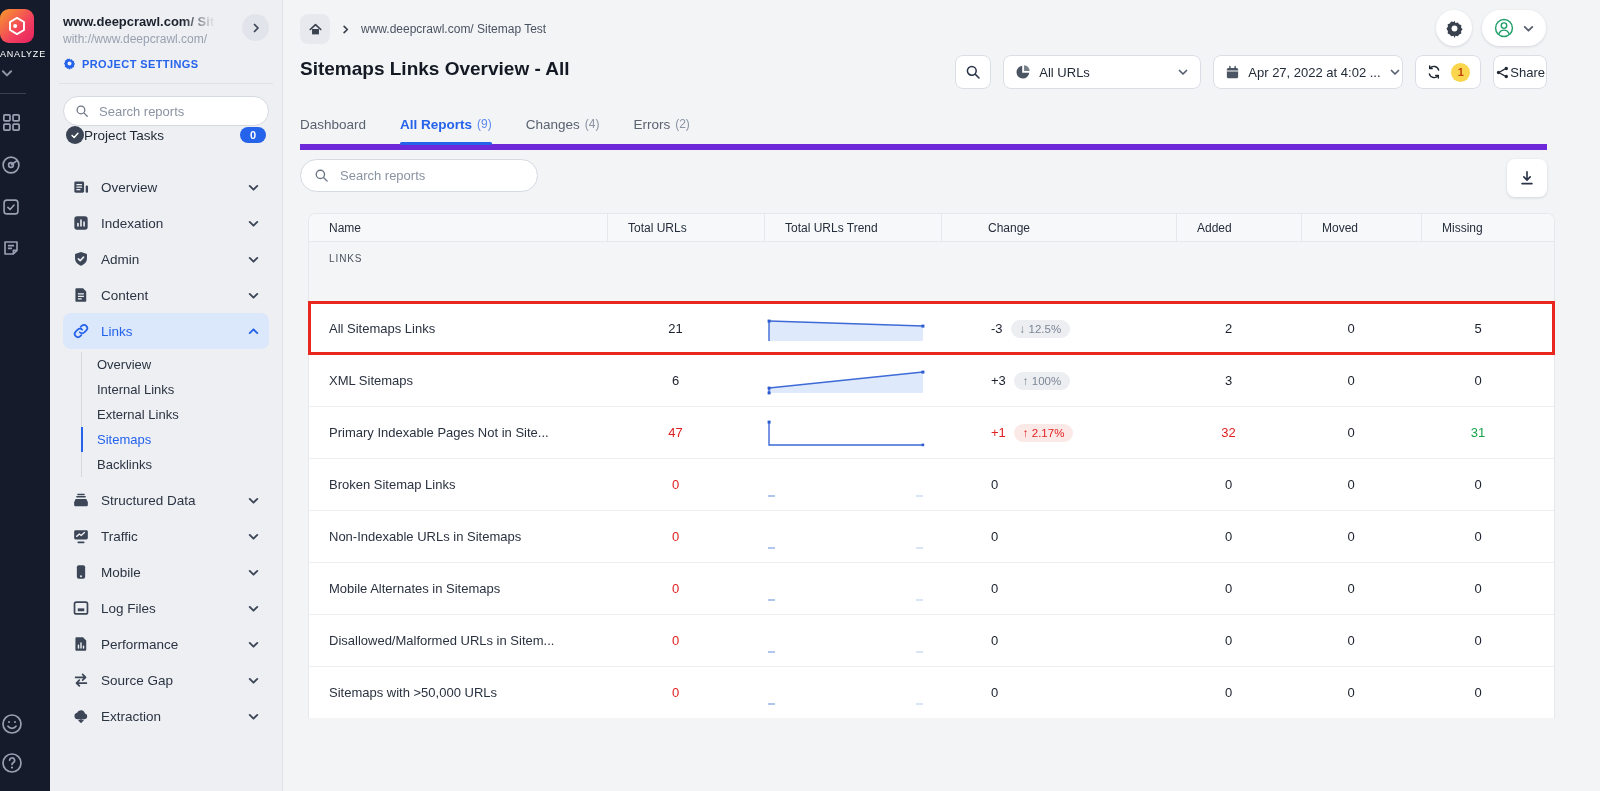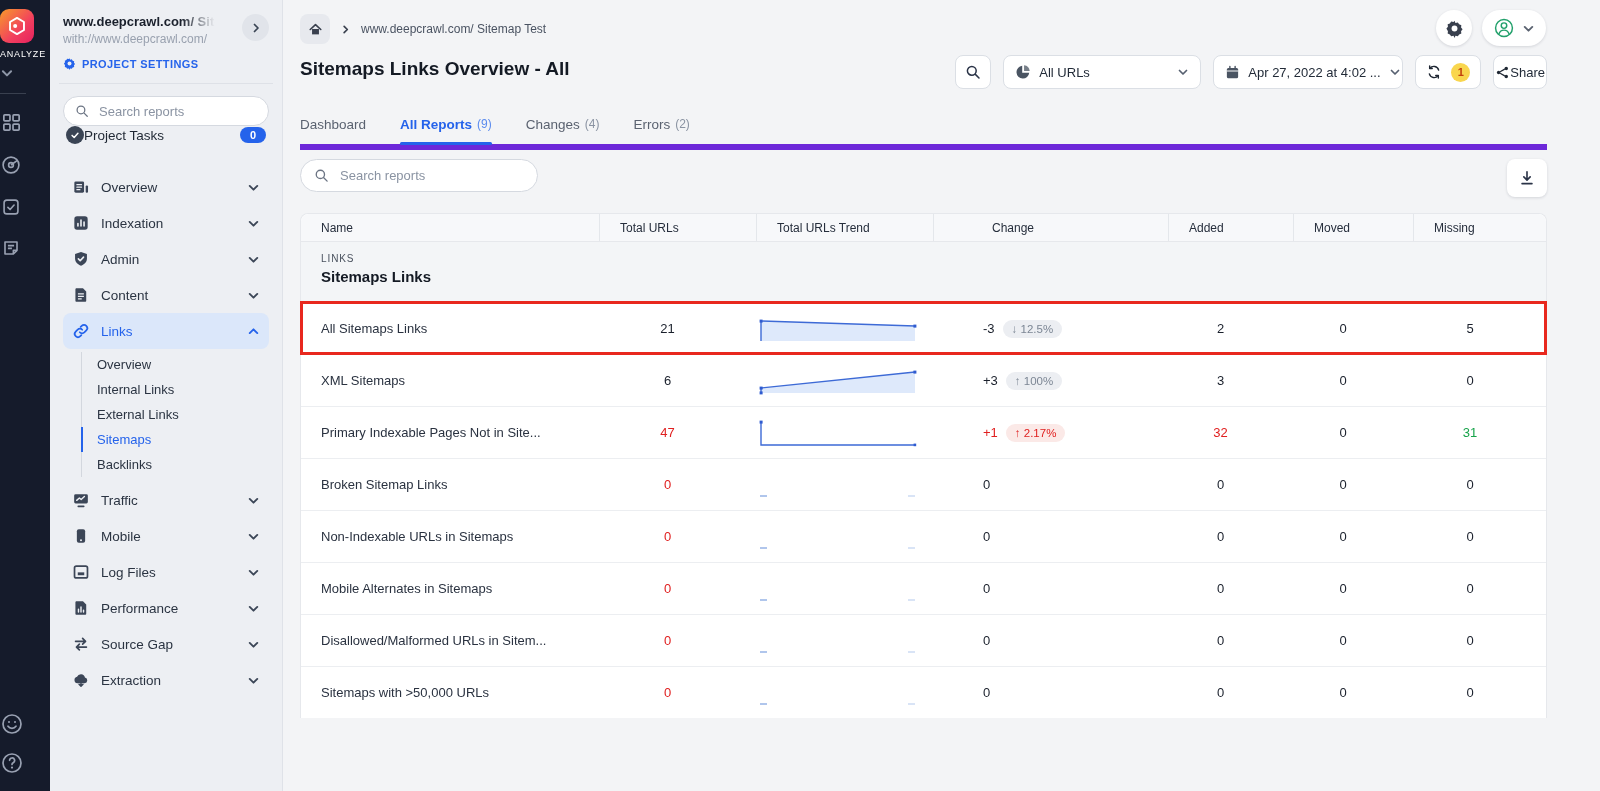--- a/index.html
+++ b/index.html
@@ -91,27 +91,27 @@
 
   .search-row{position:absolute;top:159px;left:0;right:0;display:flex;align-items:flex-start}
   .report-search{width:238px;height:33px;border:1px solid #D5D9E0;border-radius:17px;background:#fff;
                  display:flex;align-items:center;gap:9px;padding:0 13px}
   .report-search input{border:none;outline:none;font-size:13px;background:transparent;width:100%;
                        font-family:"Liberation Sans",sans-serif;color:#2A3240}
   .download-btn{margin-left:auto;width:40px;height:38px;border-radius:8px;background:#fff;border:none;cursor:pointer;
                 box-shadow:0 1px 3px rgba(20,30,50,.14);display:flex;align-items:center;justify-content:center}
 
   
-  .table{position:absolute;top:213px;left:0;width:1247px;background:#fff;border:1px solid #E6E8EC;
+  .table{position:absolute;top:213px;left:8px;width:1247px;background:#fff;border:1px solid #E6E8EC;
          border-bottom:none;border-radius:8px 8px 0 0;overflow:visible}
   .tgrid{display:grid;grid-template-columns:298px 157px 177px 235px 125px 120px 134px}
   .thead{height:28px;background:#F7F8FA;border-bottom:1px solid #E6E8EC;border-radius:8px 8px 0 0}
   .th{display:flex;align-items:center;padding-left:20px;font-size:12px;color:#262E3C;border-left:1px solid #E4E7EB}
   .th:first-child{border-left:none;border-radius:8px 0 0 0}
-  .th.ch-change{padding-left:58px}
+  .th.ch-change{padding-left:46px}
   .section{height:60px;background:#F3F5F7;padding:11px 0 0 20px}
   .eyebrow{font-size:10px;letter-spacing:.9px;color:#49515E}
   .sec-title{font-size:15px;font-weight:bold;color:#141A24;margin-top:4px}
   .row{height:52px;border-top:1px solid #ECEEF1;background:#fff;align-items:center}
   .row.hl{outline:3px solid #E8281E;outline-offset:-2px;position:relative;z-index:2}
   .cell-name{padding-left:20px;font-size:13px;color:#2A3240;white-space:nowrap;overflow:hidden}
   .cell-num{text-align:center;padding-right:20px;font-size:13px}
   .cell-trend{padding-left:2px;display:flex;align-items:center}
   .cell-change{padding-left:50px;display:flex;align-items:center;gap:8px;font-size:13px}
   .pill{font-size:11.5px;padding:3px 9px;border-radius:11px;background:#ECEEF2;color:#7C8694;white-space:nowrap}
@@ -299,20 +299,34 @@
       <div class="sub">
         <div class="sub-item">Overview</div>
         <div class="sub-item">Internal Links</div>
         <div class="sub-item">External Links</div>
         <div class="sub-item active">Sitemaps</div>
         <div class="sub-item">Backlinks</div>
       </div>
       <div class="nav-item">
         <span class="nico" style="display:flex">
           <svg width="18" height="18" viewBox="0 0 20 20">
+            <path d="M4 8.8h12l1.6 3.6v3.1c0 .8-.7 1.5-1.5 1.5H3.9c-.8 0-1.5-.7-1.5-1.5v-3.1z" fill="currentColor"></path>
+            <path d="M5.4 6.4h9.2M6.6 4h6.8" stroke="currentColor" stroke-width="1.7" stroke-linecap="round"></path>
+          </svg>
+        </span>
+        <span>Structured Data</span>
+        <span class="chev">
+          <svg width="13" height="13" viewBox="0 0 12 12">
+            <path d="M2.5 4.5 6 8l3.5-3.5" fill="none" stroke="currentColor" stroke-width="1.7" stroke-linecap="round" stroke-linejoin="round"></path>
+          </svg>
+        </span>
+      </div>
+      <div class="nav-item">
+        <span class="nico" style="display:flex">
+          <svg width="18" height="18" viewBox="0 0 20 20">
             <rect x="2.4" y="3.6" width="15.2" height="10.2" rx="1.6" fill="currentColor"></rect>
             <path d="M5.2 10.4l3-2.6 2 1.6 3.6-3.2" stroke="#EDEFF3" stroke-width="1.6" fill="none" stroke-linecap="round" stroke-linejoin="round"></path>
             <path d="M7 17h6" stroke="currentColor" stroke-width="1.9" stroke-linecap="round"></path>
           </svg>
         </span>
         <span>Traffic</span>
         <span class="chev">
           <svg width="13" height="13" viewBox="0 0 12 12">
             <path d="M2.5 4.5 6 8l3.5-3.5" fill="none" stroke="currentColor" stroke-width="1.7" stroke-linecap="round" stroke-linejoin="round"></path>
           </svg>
@@ -511,21 +525,20 @@
           <div class="th">Name</div>
           <div class="th">Total URLs</div>
           <div class="th">Total URLs Trend</div>
           <div class="th ch-change">Change</div>
           <div class="th">Added</div>
           <div class="th">Moved</div>
           <div class="th">Missing</div>
         </div>
       <div class="section">
         <div class="eyebrow">LINKS</div>
-        <div class="sec-title">Sitemaps Links</div>
       </div>
       <div>
           <div class="tgrid row hl">
             <div class="cell-name">All Sitemaps Links</div>
             <div class="cell-num tone-dark">21</div>
             <div class="cell-trend">
               <svg width="162" height="36" viewBox="0 0 162 36">
                 <path d="M3 10 157 15 157 30 3 30Z" fill="#DEE9FB"></path>
                 <path d="M3 10 157 15" stroke="#3D6AD6" stroke-width="1.4" fill="none"></path>
                 <path d="M3 10V30" stroke="#3D6AD6" stroke-width="1.4"></path>

